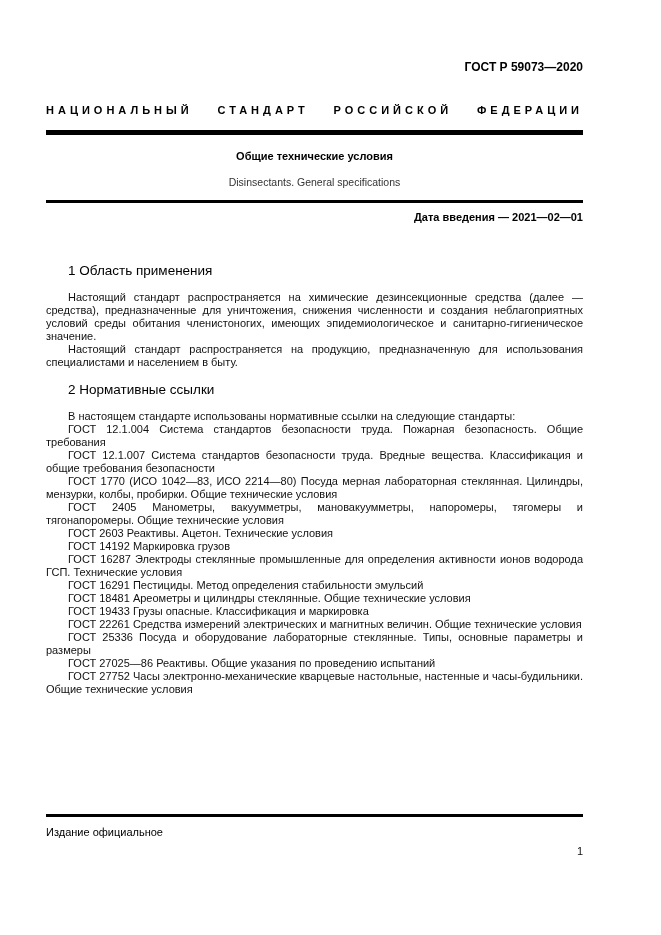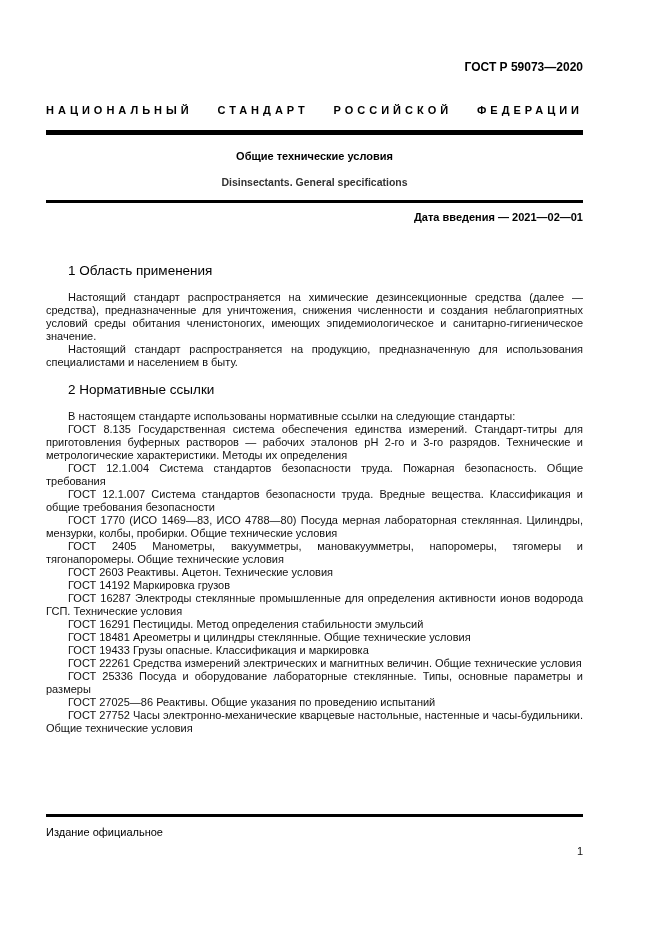--- a/index.html
+++ b/index.html
@@ -61,21 +61,21 @@
     margin-top: 15px;
     text-align: center;
     font-weight: bold;
     font-size: 11px;
     line-height: 13px;
     color: #000000;
   }
   .title-en {
     margin-top: 13px;
     text-align: center;
-    font-weight: bold;
+    font-weight: normal;
     font-size: 10.5px;
     line-height: 12px;
     color: #333333;
   }
   .date-line {
     margin-top: 8px;
     text-align: right;
     font-weight: bold;
     font-size: 11px;
     line-height: 13px;
@@ -140,24 +140,23 @@
     <div class="rule rule-title"></div>
 
     <div class="date-line">Дата введения — 2021—02—01</div>
 
     <h2 class="sec-heading first">1 Область применения</h2>
     <p class="body">Настоящий стандарт распространяется на химические дезинсекционные средства (далее — средства), предназначенные для уничтожения, снижения численности и создания неблагоприятных условий среды обитания членистоногих, имеющих эпидемиологическое и санитарно-гигиеническое значение.</p>
     <p class="body">Настоящий стандарт распространяется на продукцию, предназначенную для использования специалистами и населением в быту.</p>
 
     <h2 class="sec-heading">2 Нормативные ссылки</h2>
     <p class="body">В настоящем стандарте использованы нормативные ссылки на следующие стандарты:</p>
-    <p class="body">ГОСТ 8.135 Государственная система обеспечения единства измерений. Стандарт-титры для приготовления буферных растворов — рабочих эталонов pH 2-го и 3-го разрядов. Технические и метрологические характеристики. Методы их определения</p>
     <p class="body">ГОСТ 12.1.004 Система стандартов безопасности труда. Пожарная безопасность. Общие требования</p>
     <p class="body">ГОСТ 12.1.007 Система стандартов безопасности труда. Вредные вещества. Классификация и общие требования безопасности</p>
-    <p class="body">ГОСТ 1770 (ИСО 1469—83, ИСО 4788—80) Посуда мерная лабораторная стеклянная. Цилиндры, мензурки, колбы, пробирки. Общие технические условия</p>
+    <p class="body">ГОСТ 1770 (ИСО 1042—83, ИСО 2214—80) Посуда мерная лабораторная стеклянная. Цилиндры, мензурки, колбы, пробирки. Общие технические условия</p>
     <p class="body">ГОСТ 2405 Манометры, вакуумметры, мановакуумметры, напоромеры, тягомеры и тягонапоромеры. Общие технические условия</p>
     <p class="body">ГОСТ 2603 Реактивы. Ацетон. Технические условия</p>
     <p class="body">ГОСТ 14192 Маркировка грузов</p>
     <p class="body">ГОСТ 16287 Электроды стеклянные промышленные для определения активности ионов водорода ГСП. Технические условия</p>
     <p class="body">ГОСТ 16291 Пестициды. Метод определения стабильности эмульсий</p>
     <p class="body">ГОСТ 18481 Ареометры и цилиндры стеклянные. Общие технические условия</p>
     <p class="body">ГОСТ 19433 Грузы опасные. Классификация и маркировка</p>
     <p class="body">ГОСТ 22261 Средства измерений электрических и магнитных величин. Общие технические условия</p>
     <p class="body">ГОСТ 25336 Посуда и оборудование лабораторные стеклянные. Типы, основные параметры и размеры</p>
     <p class="body">ГОСТ 27025—86 Реактивы. Общие указания по проведению испытаний</p>

